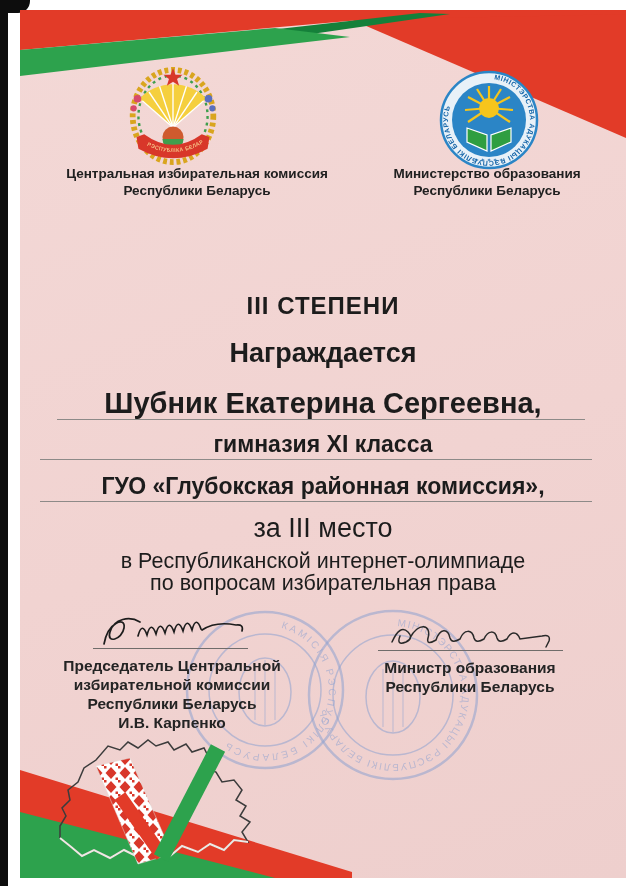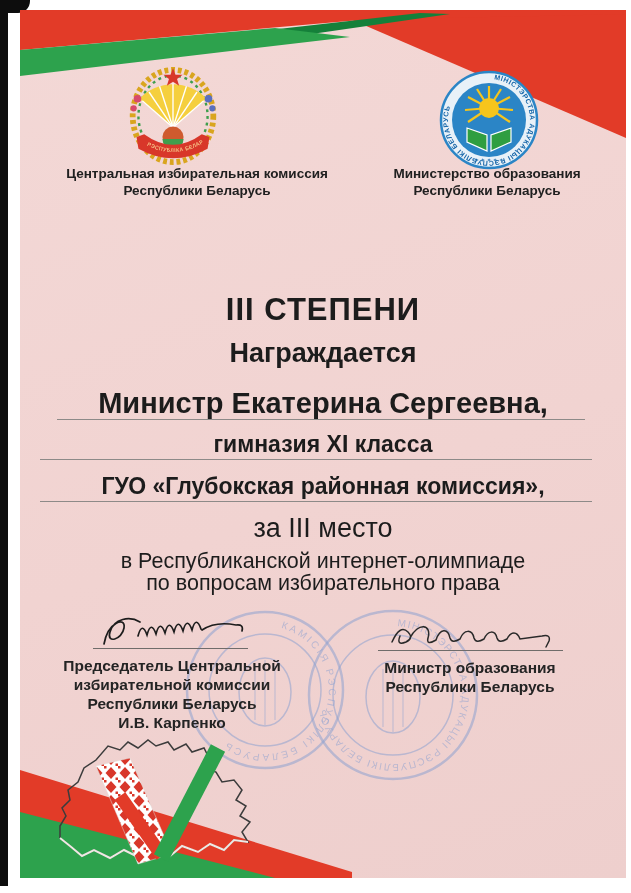--- a/index.html
+++ b/index.html
@@ -13,21 +13,21 @@
   .corner-nub{left:0;top:0;width:30px;height:13px;background:#0d0d0d;border-bottom-right-radius:12px;}
   
   .page{
     left:20px;top:10px;width:606px;height:868px;
     background:linear-gradient(160deg,#f3d8d6 0%,#f1d3d1 55%,#eecfcd 100%);
   }
   .page *{box-sizing:border-box;}
   .ctr{width:100%;text-align:center;color:#1c1c1c;}
   .org-label{font-size:13.5px;font-weight:bold;line-height:17px;color:#202020;}
   .title{font-size:64px;font-weight:bold;letter-spacing:2px;line-height:1;}
-  .degree{font-size:31px;font-weight:bold;letter-spacing:1px;}
+  .degree{font-size:24px;font-weight:bold;letter-spacing:1px;}
   .award{font-size:27px;font-weight:bold;}
   .name{font-size:29px;font-weight:bold;}
   .line-md{font-size:23px;font-weight:bold;}
   .place{font-size:27px;font-weight:normal;}
   .event{font-size:21.5px;font-weight:normal;}
   .rule{border-top:1.2px solid #8d8a88;height:0;}
   .sig-label{font-size:15.5px;line-height:19px;color:#242424;font-weight:bold;}
   .z2{z-index:3;} .z1{z-index:1;}
   svg{display:block;}
 </style>
@@ -102,32 +102,32 @@
     <div>Республики Беларусь</div>
   </div>
   <div class="abs ctr org-label z2" style="left:337px;top:155px;width:260px;">
     <div>Министерство образования</div>
     <div>Республики Беларусь</div>
   </div>
 
   <div class="abs ctr degree z2" style="left:0;top:282px;">III СТЕПЕНИ</div>
   <div class="abs ctr award z2" style="left:0;top:328px;">Награждается</div>
 
-  <div class="abs ctr name z2" style="left:0;top:377px;">Министр Екатерина Сергеевна,</div>
+  <div class="abs ctr name z2" style="left:0;top:377px;">Шубник Екатерина Сергеевна,</div>
   <div class="abs rule z2" style="left:37px;top:409px;width:528px;"></div>
 
   <div class="abs ctr line-md z2" style="left:0;top:421px;">гимназия XI класса</div>
   <div class="abs rule z2" style="left:20px;top:449px;width:552px;"></div>
 
   <div class="abs ctr line-md z2" style="left:0;top:463px;">ГУО «Глубокская районная комиссия»,</div>
   <div class="abs rule z2" style="left:20px;top:491px;width:552px;"></div>
 
   <div class="abs ctr event z2" style="left:0;top:539px;">в Республиканской интернет-олимпиаде</div>
   <div class="abs ctr place z2" style="left:0;top:503px;">за III место</div>
-  <div class="abs ctr event z2" style="left:0;top:561px;">по вопросам избирательного права</div>
+  <div class="abs ctr event z2" style="left:0;top:561px;">по вопросам избирательная права</div>
 
   <svg class="abs z1" style="left:163px;top:598px;opacity:0.55;" width="164" height="164" viewBox="0 0 164 164">
     <circle cx="82" cy="82" r="78" fill="none" stroke="#8fa2d0" stroke-width="2.5"></circle>
     <circle cx="82" cy="82" r="56" fill="none" stroke="#8fa2d0" stroke-width="1.5"></circle>
     <ellipse cx="82" cy="84" rx="26" ry="34" fill="none" stroke="#8fa2d0" stroke-width="1.5"></ellipse>
     <g stroke="#8fa2d0" stroke-width="1">
       <line x1="72" y1="58" x2="72" y2="112"></line>
         <line x1="82" y1="52" x2="82" y2="118"></line>
         <line x1="92" y1="58" x2="92" y2="112"></line>
     </g>

